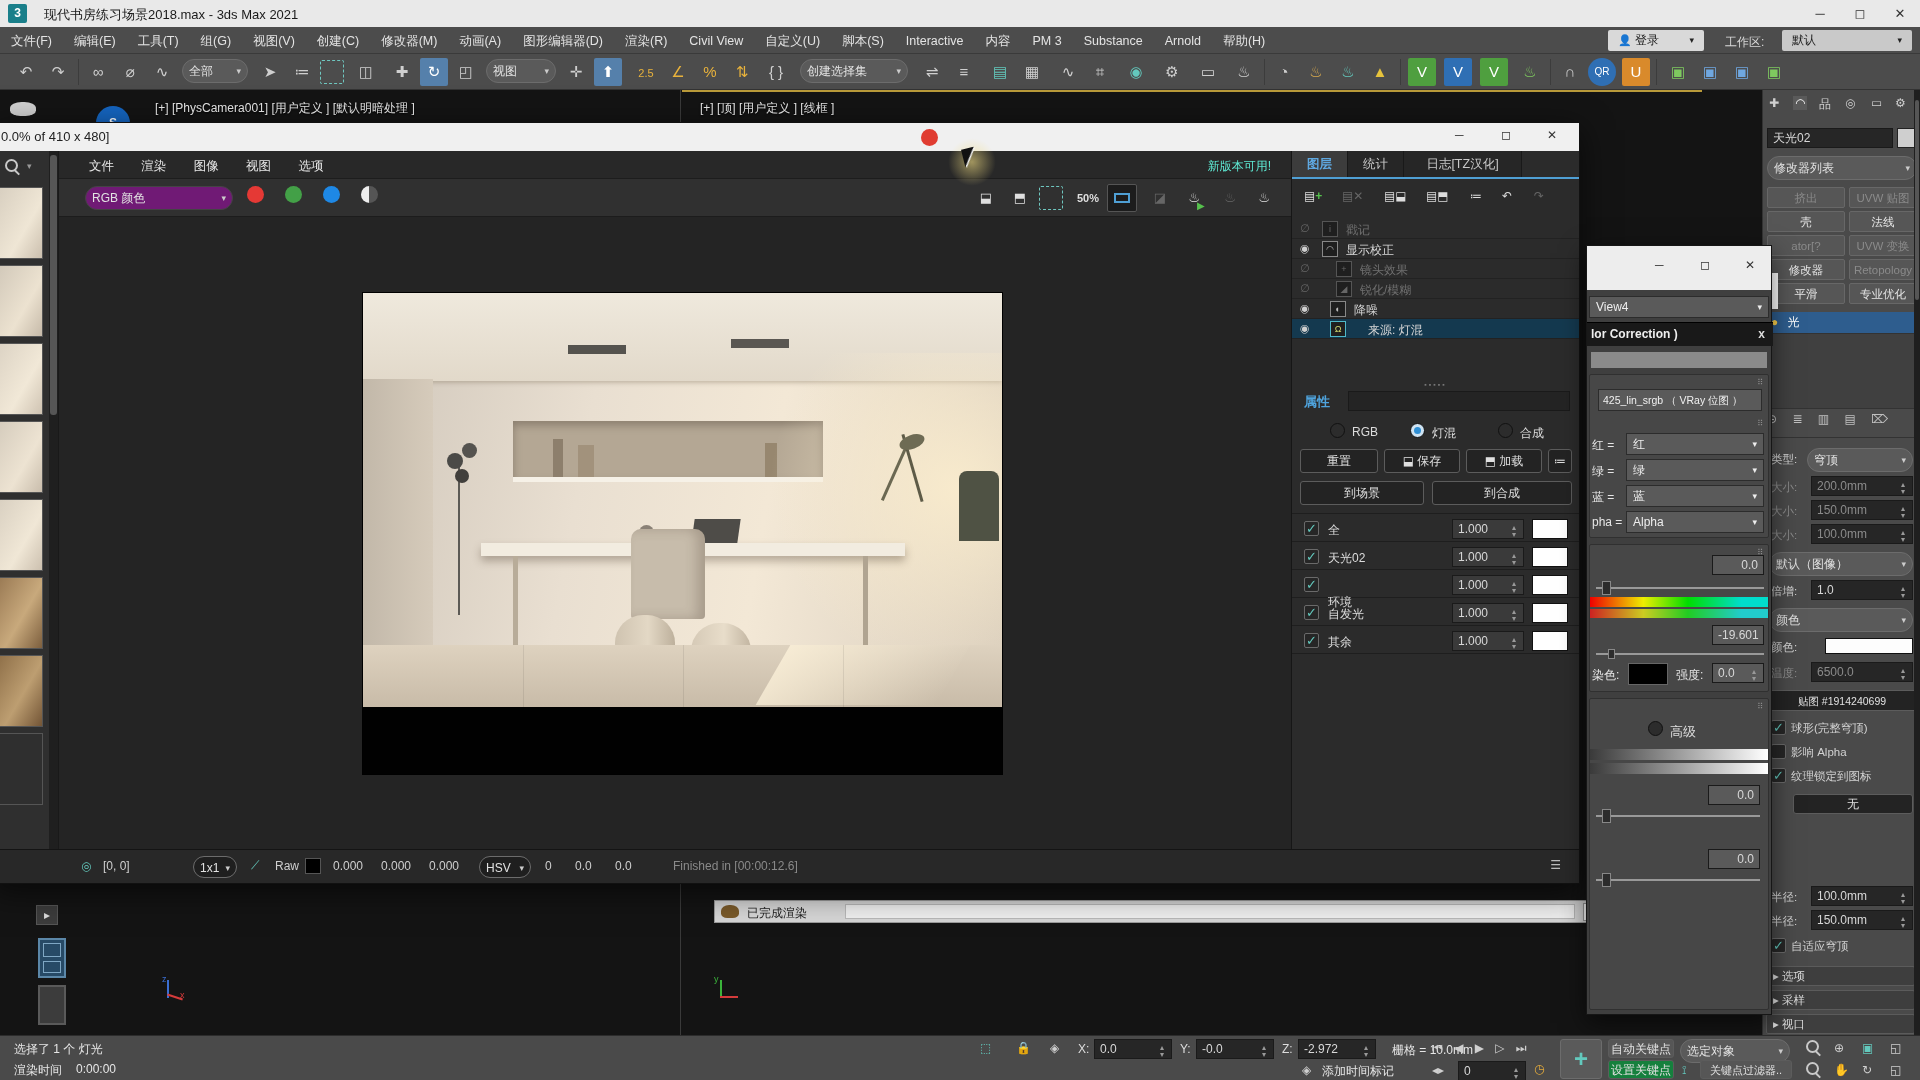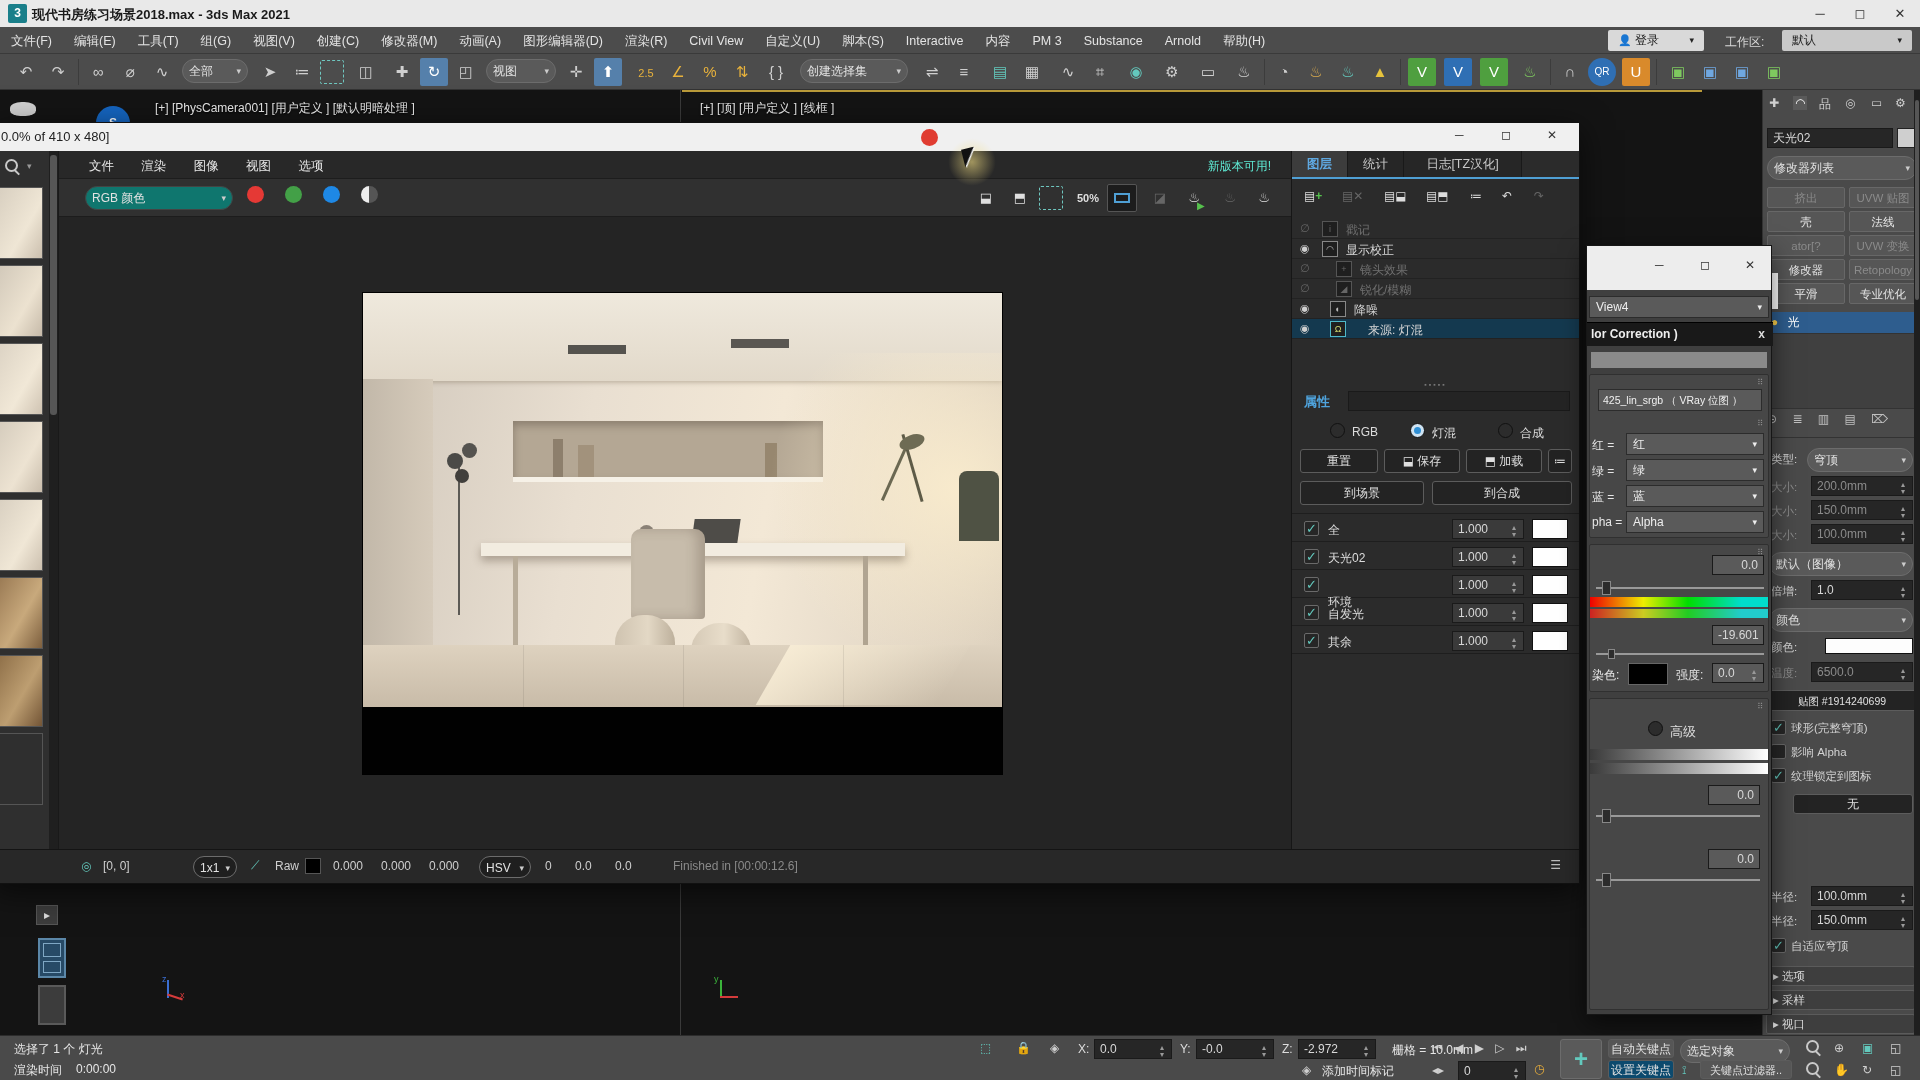--- a/index.html
+++ b/index.html
@@ -80,21 +80,21 @@
   .scroll { background:#1f1f1f; }
   .scroll .th { position:absolute; left:1px; right:1px; background:#565656; border-radius:3px;}
 </style>
 </head>
 <body>
 
 <div id="app">
 
   <div class="abs titlebar">
     <div class="abs appicon">3</div>
-    <span class="abs" style="left:32px; top:6px; font-size:13px;font-weight:bold;">现代书房练习场景2018.max - 3ds Max 2021</span>
+    <span class="abs" style="left:44px; top:6px; font-size:13px;">现代书房练习场景2018.max - 3ds Max 2021</span>
     <div class="abs" style="right:0; top:0;">
       <span class="wbtn" style="display:inline-block;">─</span><span class="wbtn" style="display:inline-block;">◻</span><span class="wbtn" style="display:inline-block;">✕</span>
     </div>
   </div>
 
   <div class="abs menubar">
     <span class="mi">文件(F)</span><span class="mi">编辑(E)</span><span class="mi">工具(T)</span><span class="mi">组(G)</span><span class="mi">视图(V)</span><span class="mi">创建(C)</span><span class="mi">修改器(M)</span><span class="mi">动画(A)</span><span class="mi">图形编辑器(D)</span><span class="mi">渲染(R)</span><span class="mi">Civil View</span><span class="mi">自定义(U)</span><span class="mi">脚本(S)</span><span class="mi">Interactive</span><span class="mi">内容</span><span class="mi">PM 3</span><span class="mi">Substance</span><span class="mi">Arnold</span><span class="mi">帮助(H)</span>
     <div class="abs loginbox" style="left:1608px; top:3px; width:96px;">
       <span style="font-size:11px;">👤</span>
       <span>登录</span>
@@ -184,20 +184,28 @@
     </div>
 
     <div class="abs" style="left:36px; top:815px; width:22px; height:20px; background:#3c3c3c; border:1px solid #555; color:#ddd; text-align:center; line-height:18px;">▸</div>
     <div class="abs" style="left:38px; top:848px; width:28px; height:40px; background:#274a66; border:2px solid #5b87a8;">
       <div class="abs" style="left:3px; top:3px; right:3px; height:14px; border:1px solid #7fa7c4;"></div>
       <div class="abs" style="left:3px; bottom:3px; right:3px; height:12px; border:1px solid #7fa7c4;"></div>
     </div>
     <div class="abs" style="left:38px; top:895px; width:28px; height:40px; background:#3c3c3c; border:2px solid #5a5a5a;"></div>
   </div>
 
+  <div class="abs" style="left:714px; top:900px; width:988px; height:23px; background:#d6d6d6; border:1px solid #9a9a9a; color:#222;">
+    <div class="abs" style="left:6px; top:4px; width:18px; height:13px; background:#7a5a2a; border-radius:45% 45% 35% 35%;"></div>
+    <span class="abs" style="left:32px; top:4px; font-size:12px;">已完成渲染</span>
+    <div class="abs" style="left:130px; top:3px; width:730px; height:15px; background:#efefef; border:1px solid #b8b8b8;"></div>
+    <div class="abs" style="left:868px; top:2px; width:58px; height:18px; background:#fff; border:1px solid #9a9a9a; line-height:16px; padding:0 4px; color:#222;"><span>122%</span><span style="float:right; font-size:8px;">▾</span></div>
+    <span class="abs" style="left:936px; top:3px;"><span class="mag" style="border-color:#444;"></span></span>
+    <span class="abs" style="left:962px; top:2px; color:#444;">⠿</span>
+  </div>
   <div class="abs" style="left:1706px; top:902px; width:210px; height:20px;">
     <span class="abs" style="left:0; color:#9fcfcb;">◧</span>
     <span class="abs" style="left:28px; color:#bbb;">◉</span>
     <span class="abs" style="left:56px; color:#bbb;">◎</span>
     <span class="abs" style="left:84px; color:#9fcfcb;">▣</span>
     <span class="abs" style="left:112px; color:#bbb;">✕</span>
   </div>
 
   <div class="abs" id="cmd">
     <div class="abs" style="left:4px; top:6px; width:150px; height:24px;">
@@ -280,21 +288,21 @@
     </div>
     <div class="abs vfb-menu">
       <span class="mi" style="margin-left:84px;">文件</span>
       <span class="mi">渲染</span>
       <span class="mi">图像</span>
       <span class="mi">视图</span>
       <span class="mi">选项</span>
       <span class="abs" style="right:20px; top:7px; color:#5eead4;">新版本可用!</span>
     </div>
     <div class="abs vfb-tools">
-      <div class="sel" style="left:92px; top:7px; width:148px; background:#0f766e; border-color:#444;"><span>RGB 颜色</span><span class="car">▾</span></div>
+      <div class="sel" style="left:92px; top:7px; width:148px; background:#701a75; border-color:#444;"><span>RGB 颜色</span><span class="car">▾</span></div>
       <div class="circ" style="left:254px; background:#e53935;"></div>
       <div class="circ" style="left:292px; background:#43a047;"></div>
       <div class="circ" style="left:330px; background:#1e88e5;"></div>
       <div class="circ" style="left:368px; background:linear-gradient(90deg,#eee 50%,#555 50%);"></div>
       <div class="vtool" style="left:978px;">⬓</div>
       <div class="vtool" style="left:1012px;">⬒</div>
       <div class="vtool" style="left:1046px; border:1px dashed #6fc7c0; height:24px; width:24px; top:7px;"></div>
       <div class="vtool" style="left:1080px; font-size:11px; font-weight:bold;"><span>50%</span></div>
       <div class="vtool" style="left:1114px; background:#1c1c1c; border:1px solid #555;"><span style="display:inline-block; width:16px; height:10px; border:2px solid #4f9fd4;"></span></div>
       <div class="vtool" style="left:1152px; color:#666;">◪</div>
@@ -547,21 +555,21 @@
     <span class="abs" style="left:1392px; top:6px; color:#e6e6e6;">栅格 = 10.0mm</span>
     <span class="abs" style="left:1302px; top:27px; color:#cfcfcf;">◈</span>
     <span class="abs" style="left:1322px; top:27px; color:#e6e6e6;">添加时间标记</span>
 
     <span class="abs" style="left:1432px; top:5px; color:#cfcfcf; letter-spacing:4px;">⏮ ◀ ▶ ▷ ⏭</span>
     <span class="abs" style="left:1432px; top:27px; color:#cfcfcf;">◂▸</span>
     <div class="dfield" style="left:1458px; top:25px; width:68px;"><span>0</span><span class="spin"></span></div>
     <span class="abs" style="left:1534px; top:26px; color:#e0a93c;">◷</span>
     <div class="abs" style="left:1560px; top:3px; width:42px; height:40px; background:#5a5a5a; border:1px solid #6c6c6c; border-radius:3px; text-align:center; line-height:38px; color:#63c9bd; font-size:24px; font-weight:bold;">+</div>
     <div class="btn" style="left:1608px; top:3px; width:66px; height:19px; line-height:18px; background:#565656;">自动关键点</div>
-    <div class="btn" style="left:1608px; top:24px; width:66px; height:19px; line-height:18px; background:#0c4a6e;">设置关键点</div>
+    <div class="btn" style="left:1608px; top:24px; width:66px; height:19px; line-height:18px; background:#15803d;">设置关键点</div>
     <div class="sel" style="left:1680px; top:3px; width:110px; position:absolute;"><span>选定对象</span><span class="car">▾</span></div>
     <span class="abs" style="left:1682px; top:27px; color:#63c9bd;">⟟</span>
     <div class="btn" style="left:1700px; top:24px; width:92px; height:19px; line-height:18px; background:#565656; font-size:11px;">关键点过滤器..</div>
 
     <span class="abs" style="left:1806px; top:4px;"><span class="mag"></span></span>
     <span class="abs" style="left:1834px; top:5px; color:#cfcfcf;">⊕</span>
     <span class="abs" style="left:1862px; top:5px; color:#63c9bd;">▣</span>
     <span class="abs" style="left:1890px; top:5px; color:#cfcfcf;">◱</span>
     <span class="abs" style="left:1806px; top:26px;"><span class="mag"></span></span>
     <span class="abs" style="left:1834px; top:27px; color:#cfcfcf;">✋</span>

